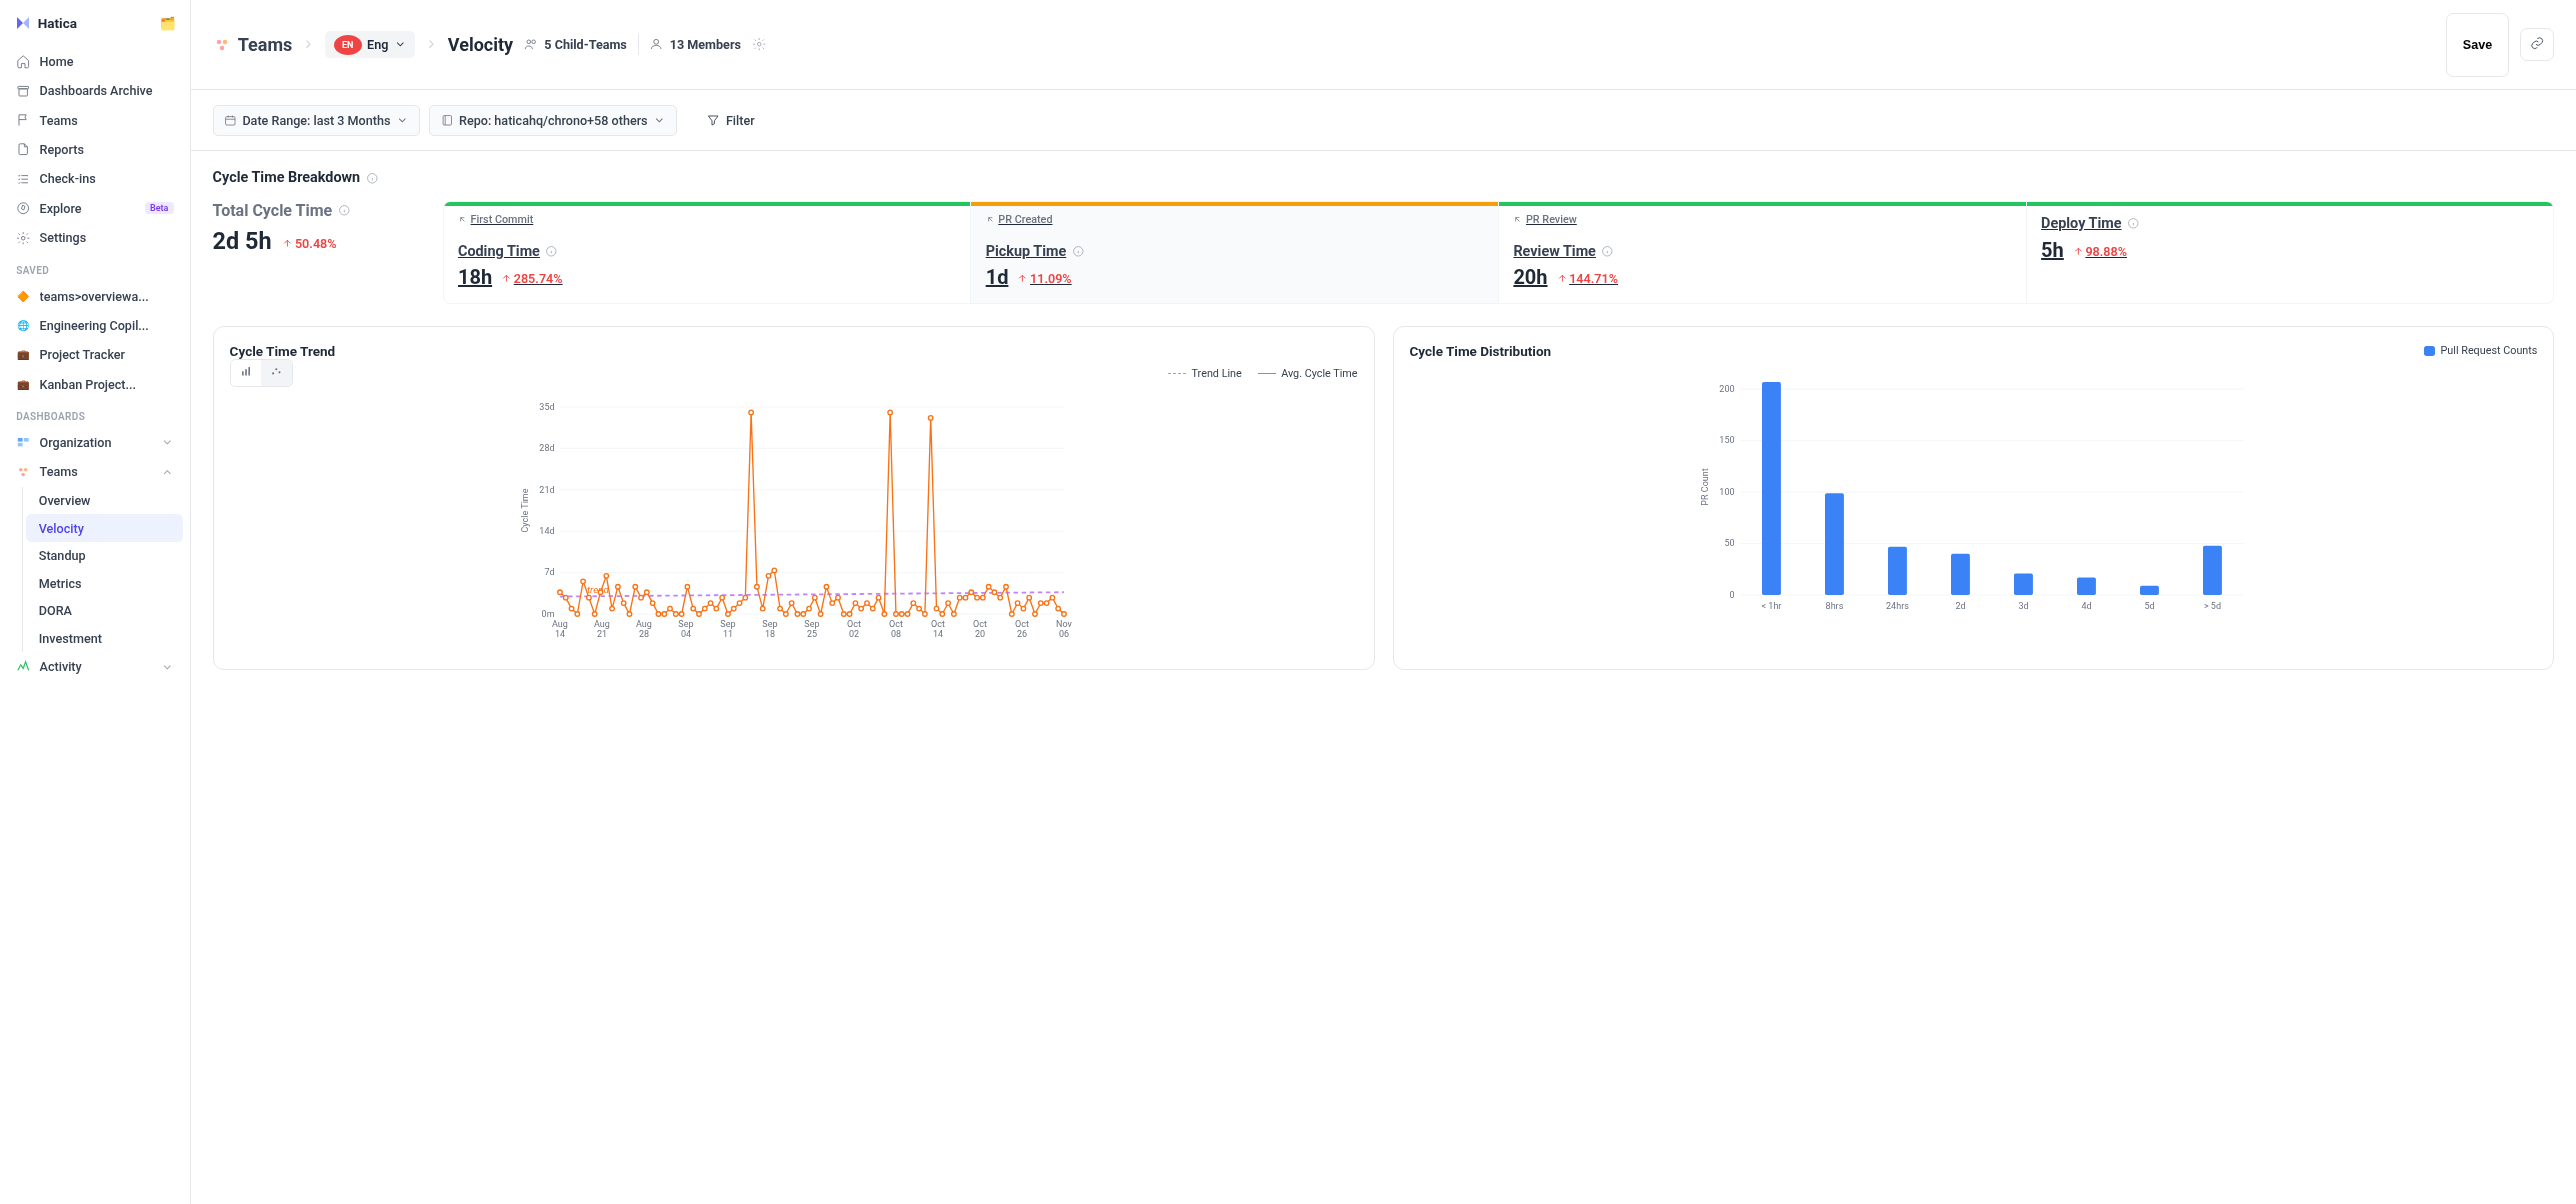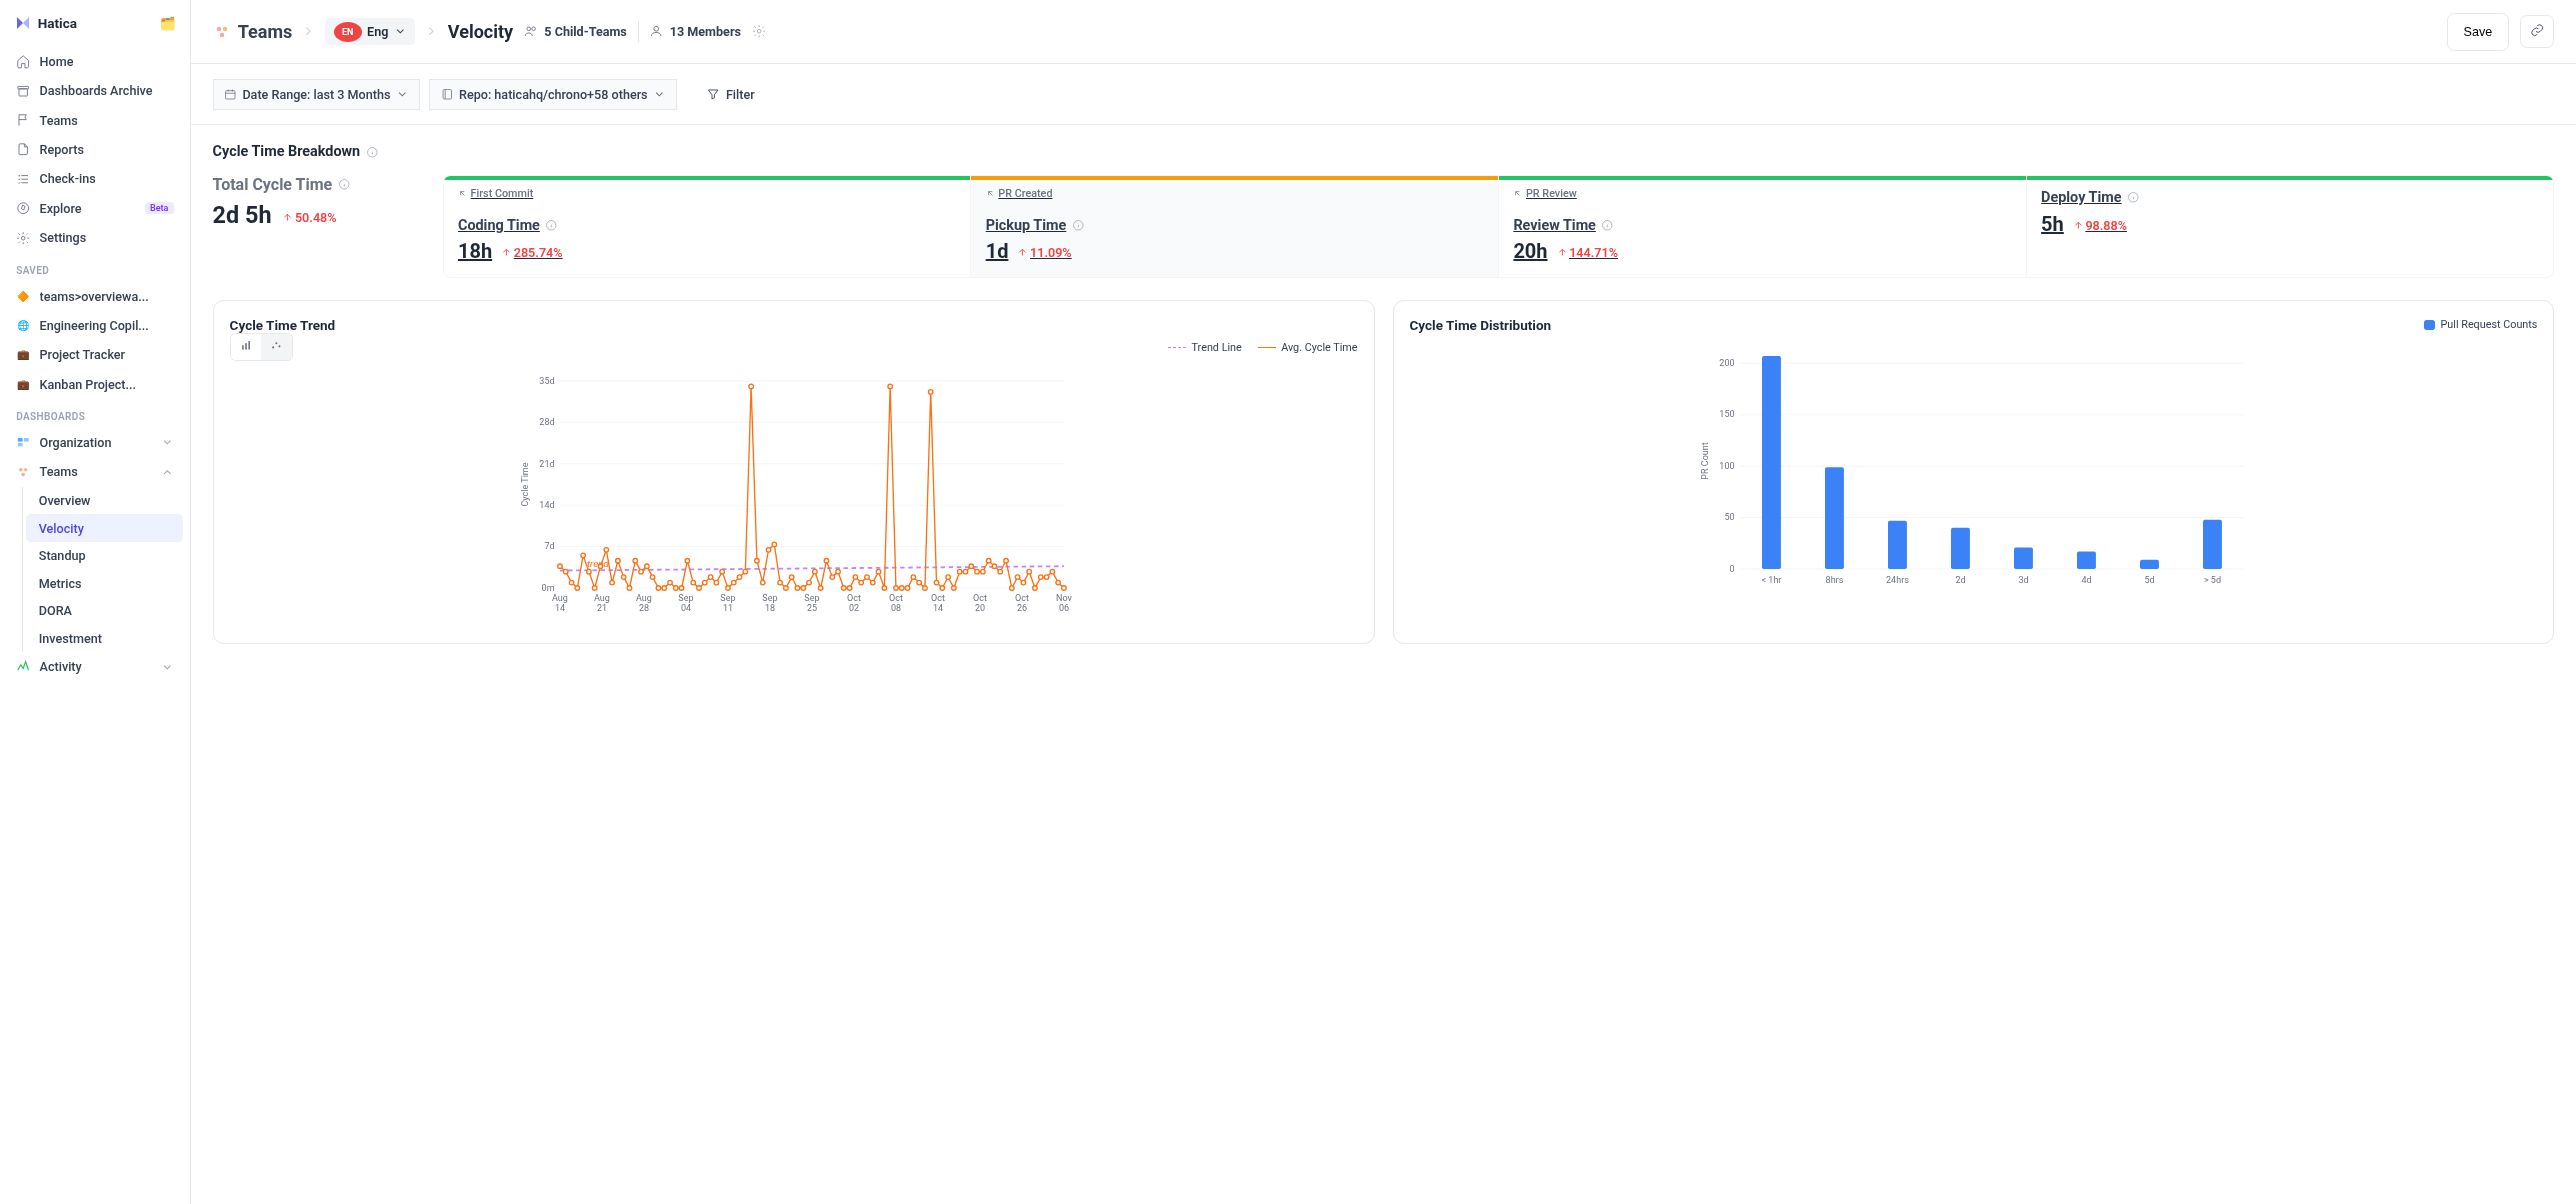--- a/index.html
+++ b/index.html
@@ -22,25 +22,25 @@
 .main { flex: 1; display: flex; flex-direction: column; overflow: hidden; }
 .topbar { display: flex; align-items: center; padding: 12.6px 21.6px; border-bottom: 0.9px solid #e5e7eb; gap: 10.8px; }
 .breadcrumb { display: flex; align-items: center; gap: 9px; }
 .bc-teams { display: flex; align-items: center; gap: 7.2px; font-size: 18px; font-weight: 700; color: #374151; }
 .bc-eng { display: flex; align-items: center; gap: 5.4px; background: #f3f4f6; padding: 3.6px 9px; border-radius: 5.4px; cursor: pointer; font-weight: 600; }
 .en-avatar { width: 28px; height: 20px; border-radius: 50%; background: #ef4444; color: #fff; font-size: 9px; font-weight: 700; display: flex; align-items: center; justify-content: center; }
 .bc-sep { color: #d1d5db; }
 .bc-title { font-size: 18px; font-weight: 700; }
 .meta-item { display: flex; align-items: center; gap: 6px; color: #374151; font-weight: 700; }
 .divider { width: 0.9px; height: 21.6px; background: #e5e7eb; }
-.save-btn { margin-left: auto; border: 0.9px solid #e5e7eb; background: #fff; padding: 11px 16px; border-radius: 7.2px; font-weight: 400; cursor: pointer; font-size: 12.6px; }
+.save-btn { margin-left: auto; border: 0.9px solid #e5e7eb; background: #fff; padding: 24px 16px; border-radius: 7.2px; font-weight: 700; cursor: pointer; font-size: 12.6px; }
 .link-btn { border: 0.9px solid #e5e7eb; background: #fff; padding: 7.2px 9px; border-radius: 7.2px; cursor: pointer; }
 
 .filterbar { display: flex; align-items: center; gap: 9px; padding: 14.4px 21.6px; border-bottom: 0.9px solid #e5e7eb; }
-.pill { display: flex; align-items: center; gap: 5.4px; border: 0.9px solid #e5e7eb; background: #f9fafb; padding: 7.2px 10.8px; border-radius: 0; cursor: pointer; font-weight: 500; color: #374151; font-size: 12.6px; }
+.pill { display: flex; align-items: center; gap: 5.4px; border: 0.9px solid #e5e7eb; background: #f9fafb; padding: 7.2px 10.8px; border-radius: 5px; cursor: pointer; font-weight: 500; color: #374151; font-size: 12.6px; }
 .filter-btn { display: flex; align-items: center; gap: 5.4px; padding: 7.2px 10.8px; cursor: pointer; font-weight: 500; color: #374151; margin-left: 9px; }
 
 .content { padding: 18px 21.6px; overflow-y: auto; flex: 1; }
 .section-title { font-size: 14.4px; font-weight: 700; display: flex; align-items: center; gap: 5.4px; margin-bottom: 14.4px; }
 .info-ico { width: 12.6px; height: 12.6px; color: #9ca3af; }
 
 .ct-row { display: flex; gap: 0; align-items: stretch; }
 .ct-total { width: 230px; padding-right: 18px; }
 .ct-label { font-size: 16px; font-weight: 700; color: #6b7280; display: flex; align-items: center; gap: 5.4px; }
 .ct-value { font-size: 23.4px; font-weight: 700; margin-top: 7.2px; display: flex; align-items: baseline; gap: 10.8px; }

